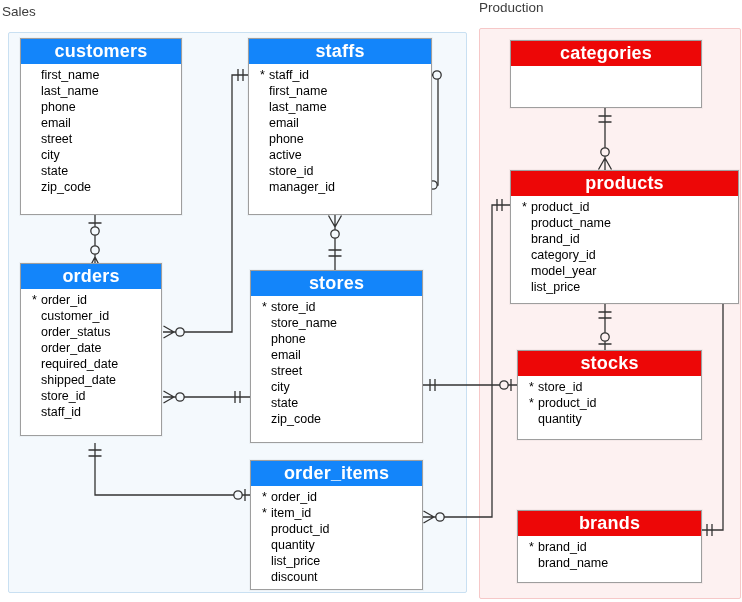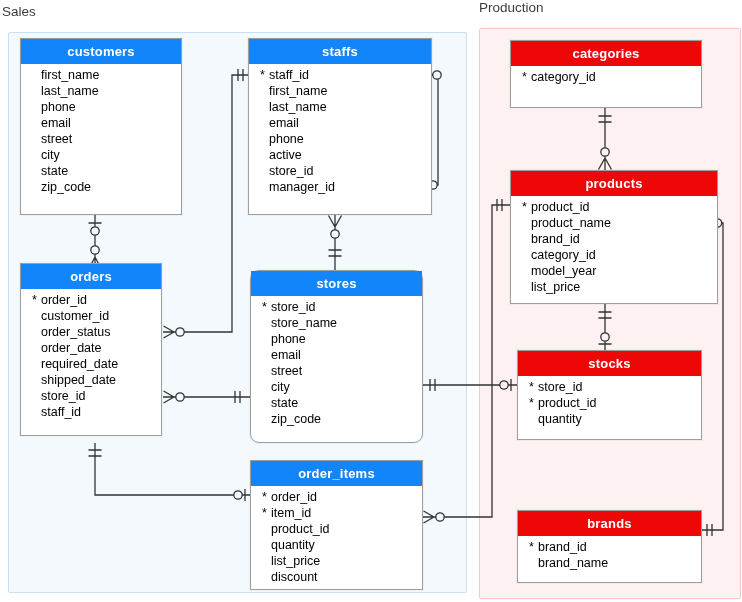--- a/index.html
+++ b/index.html
@@ -17,21 +17,21 @@
   .sales-box{background:#f4f9fd;border:1px solid #c9e0f2;}
   .production-box{background:#fdf1f1;border:1px solid #f6c8c8;}
 
   svg.connectors{position:absolute;left:0;top:0;}
   svg.connectors path{fill:none;stroke:var(--line);stroke-width:1.3;}
   svg.connectors circle{stroke:var(--line);stroke-width:1.3;}
   circle.c-sales{fill:#f4f9fd;}
   circle.c-prod{fill:#fdf1f1;}
 
   .table{position:absolute;background:#fff;border:1px solid #9e9e9e;box-shadow:0 0 0 1px rgba(0,0,0,0.03);}
-  .table-header{height:25px;line-height:25px;text-align:center;color:#fff;font-weight:bold;font-size:13px;letter-spacing:.2px;}
+  .table-header{height:25px;line-height:25px;text-align:center;color:#fff;font-weight:bold;font-size:18px;letter-spacing:.2px;}
   .table-header.blue{background:var(--blue-header);}
   .table-header.red{background:var(--red-header);}
   .rows{padding-top:3px;}
   .field-row{font-size:12.5px;line-height:16px;color:#000;padding-left:7px;white-space:nowrap;}
   .pk-marker{display:inline-block;width:13px;text-align:center;}
 </style>
 </head>
 <body>
 
 <div id="canvas">
@@ -159,21 +159,21 @@
       <div class="field-row"><span class="pk-marker"></span><span>required_date</span></div>
 
       <div class="field-row"><span class="pk-marker"></span><span>shipped_date</span></div>
 
       <div class="field-row"><span class="pk-marker"></span><span>store_id</span></div>
 
       <div class="field-row"><span class="pk-marker"></span><span>staff_id</span></div>
     </div>
   </div>
 
-  <div class="table" style="left:250px;top:270px;width:173px;height:173px;border-radius:9px;">
+  <div class="table" style="left:250px;top:270px;width:173px;height:173px;">
     <div class="table-header blue">stores</div>
     <div class="rows">
       <div class="field-row"><span class="pk-marker">*</span><span>store_id</span></div>
 
       <div class="field-row"><span class="pk-marker"></span><span>store_name</span></div>
 
       <div class="field-row"><span class="pk-marker"></span><span>phone</span></div>
 
       <div class="field-row"><span class="pk-marker"></span><span>email</span></div>
 
@@ -200,26 +200,25 @@
 
       <div class="field-row"><span class="pk-marker"></span><span>list_price</span></div>
 
       <div class="field-row"><span class="pk-marker"></span><span>discount</span></div>
     </div>
   </div>
 
   <div class="table" style="left:510px;top:40px;width:192px;height:68px;">
     <div class="table-header red">categories</div>
     <div class="rows">
-      <div class="field-row"><span class="pk-marker">*</span><span>category_id</span></div>
-
-    </div>
-  </div>
-
-  <div class="table" style="left:510px;top:170px;width:208px;height:134px;">
+
+    </div>
+  </div>
+
+  <div class="table" style="left:510px;top:170px;width:229px;height:134px;">
     <div class="table-header red">products</div>
     <div class="rows">
       <div class="field-row"><span class="pk-marker">*</span><span>product_id</span></div>
 
       <div class="field-row"><span class="pk-marker"></span><span>product_name</span></div>
 
       <div class="field-row"><span class="pk-marker"></span><span>brand_id</span></div>
 
       <div class="field-row"><span class="pk-marker"></span><span>category_id</span></div>
 

